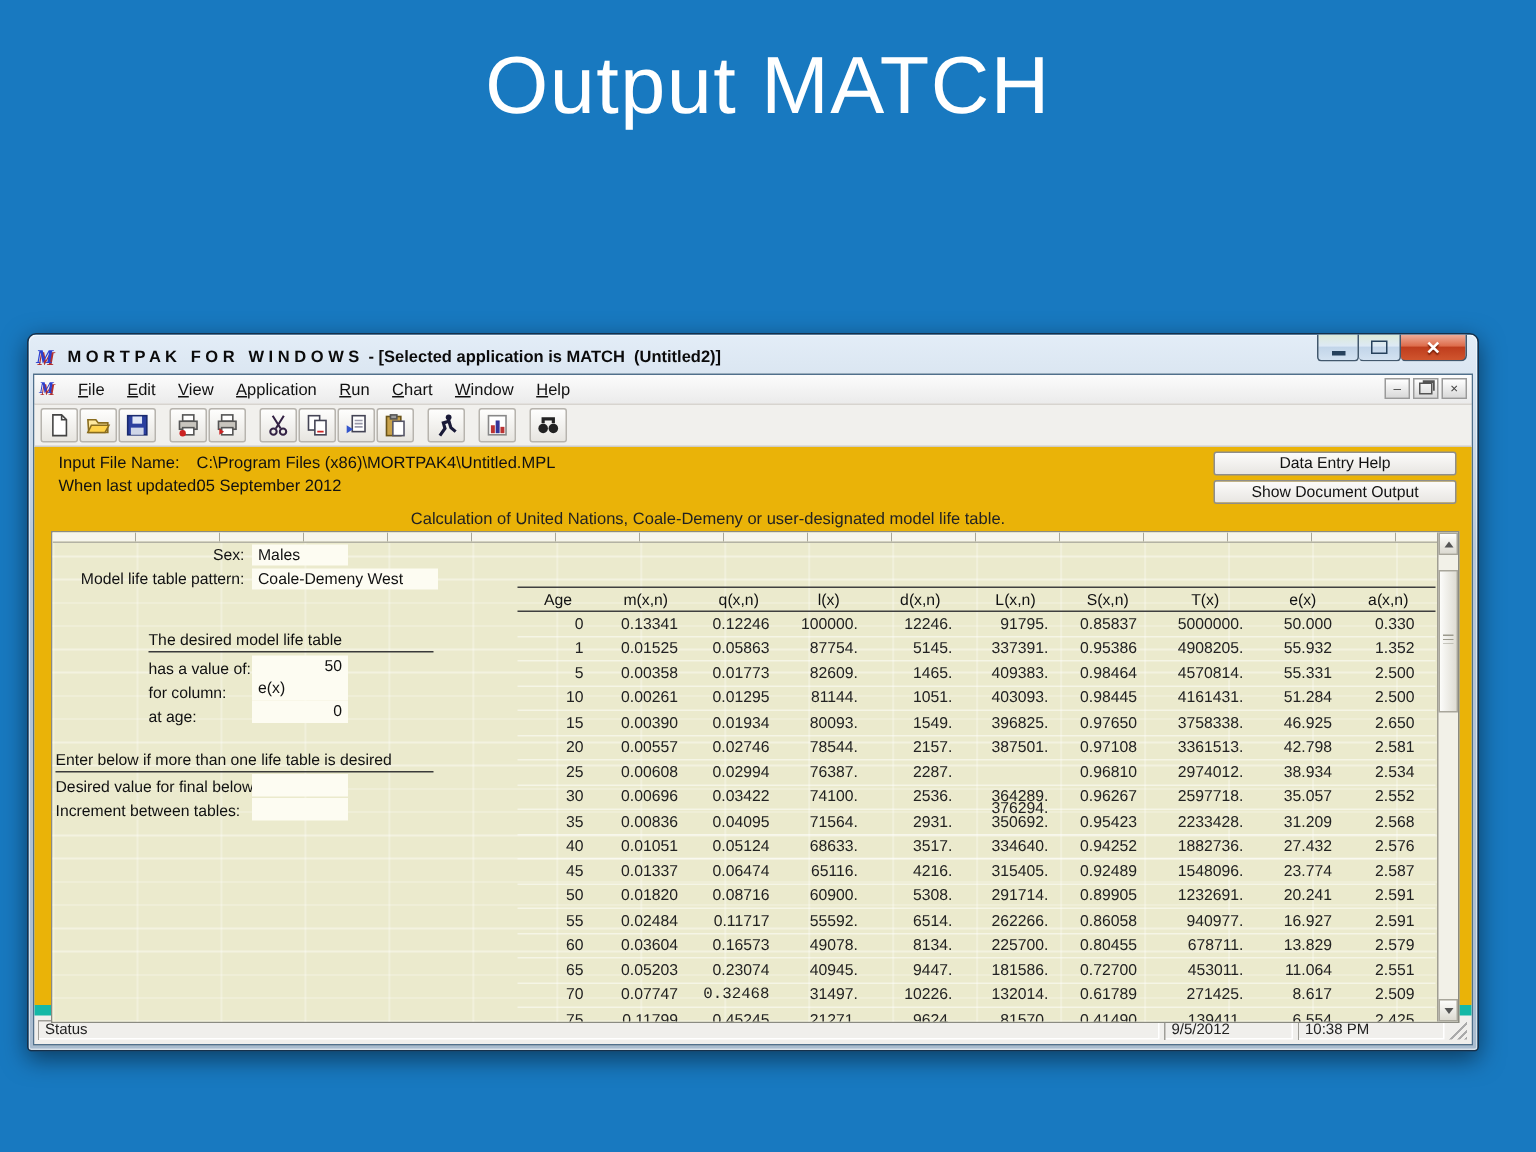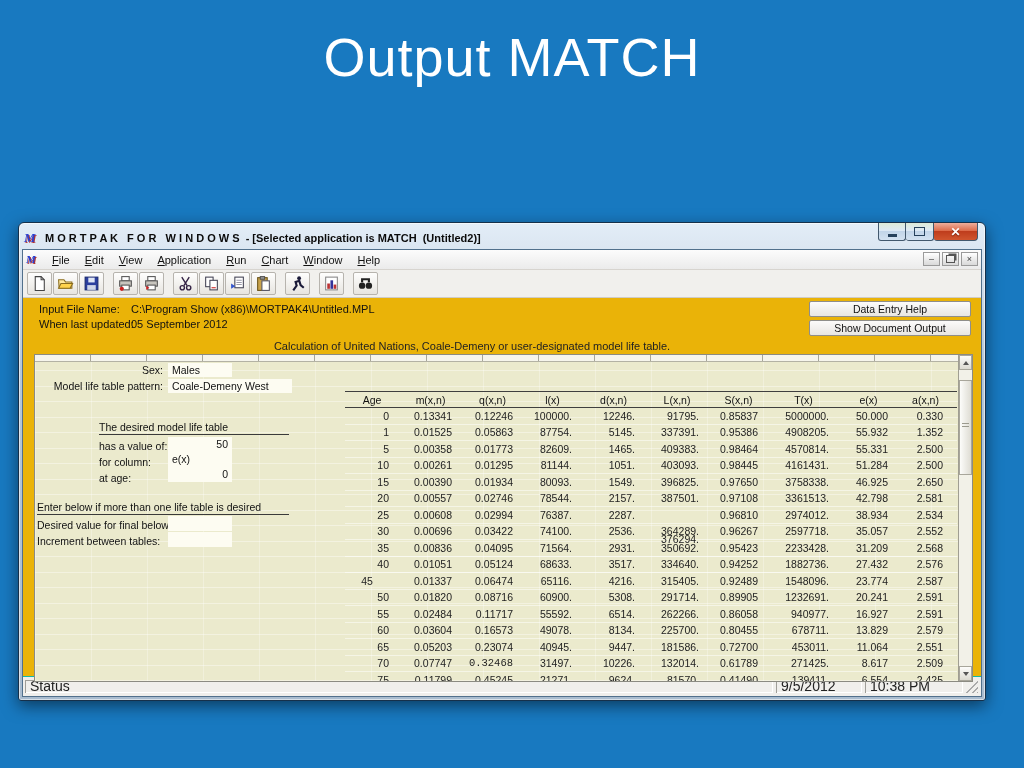--- a/index.html
+++ b/index.html
@@ -91,22 +91,22 @@
           background:linear-gradient(#fdfdfb,#dcdad1);display:flex;align-items:center;justify-content:center;}
   .sarrow.up{top:0;} .sarrow.down{bottom:0;}
   .tri-up{width:0;height:0;border-left:3px solid transparent;border-right:3px solid transparent;border-bottom:4px solid #555;}
   .tri-down{width:0;height:0;border-left:3px solid transparent;border-right:3px solid transparent;border-top:4px solid #555;}
   .sthumb{position:absolute;left:0;top:25px;width:13px;height:95px;box-sizing:border-box;border:1px solid #a8a69b;
           background:linear-gradient(90deg,#fcfcfa,#dedcd3);}
   .sthumb::after{content:"";position:absolute;left:2px;right:2px;top:42px;height:6px;
           background:repeating-linear-gradient(180deg,#9b9a8e 0 1px,transparent 1px 3px);}
 
   
-  .statusbar{height:17px;background:#f0efec;border-top:1px solid #14b8a6;display:flex;align-items:center;
-             padding:1px 3px 1px 2px;gap:3px;font-size:14px;color:#222;}
+  .statusbar{height:17px;background:#f0efec;border-top:7px solid #14b8a6;display:flex;align-items:center;
+             padding:1px 3px 1px 2px;gap:3px;font-size:10px;color:#222;}
   .spanel{height:13px;line-height:13px;box-shadow:inset 1px 1px 0 #9f9e98, inset -1px -1px 0 #ffffff;
           padding:0 5px;box-sizing:border-box;white-space:nowrap;overflow:hidden;}
   .spanel.status{flex:1;}
   .spanel.sdate{width:86px;}
   .spanel.stime{width:98px;}
   .grip{width:12px;height:12px;background:
         linear-gradient(135deg,transparent 0 50%,#aaa 50% 58%,transparent 58% 72%,#aaa 72% 80%,transparent 80% 92%,#aaa 92% 100%);}
 </style>
 </head>
 <body>
@@ -254,21 +254,21 @@
                 <circle cx="4.8" cy="10" r="3" fill="#222"></circle>
                 <circle cx="11.2" cy="10" r="3" fill="#222"></circle>
                 <path d="M4.8 6.8V4h6.4v2.8" stroke="#222" stroke-width="2" fill="none"></path>
               </svg>
             </span>
           </button>
         </div>
 
       <div class="workarea">
         <span class="ilabel" style="top:5px">Input File Name:</span>
-        <span class="ivalue" style="top:5px">C:\Program Show (x86)\MORTPAK4\Untitled.MPL</span>
+        <span class="ivalue" style="top:5px">C:\Program Files (x86)\MORTPAK4\Untitled.MPL</span>
         <span class="ilabel" style="top:20px">When last updated:</span>
         <span class="ivalue" style="top:20px">05 September 2012</span>
 
         <div class="side-buttons">
           <button class="sbtn">Data Entry Help</button>
           <button class="sbtn">Show Document Output</button>
         </div>
 
         <div class="caption-line">Calculation of United Nations, Coale-Demeny or user-designated model life table.</div>
 
@@ -429,21 +429,21 @@
                     <span class="td" style="width: 61px;">0.05124</span>
                     <span class="td" style="width: 59px;">68633.</span>
                     <span class="td" style="width: 63px;">3517.</span>
                     <span class="td" style="width: 64px;">334640.</span>
                     <span class="td" style="width: 59px;">0.94252</span>
                     <span class="td" style="width: 71px;">1882736.</span>
                     <span class="td" style="width: 59px;">27.432</span>
                     <span class="td" style="width: 55px;">2.576</span>
                   </div>
                   <div class="trow">
-                    <span class="td" style="width: 54px; text-align: center;">45</span>
+                    <span class="td" style="width: 54px;">45</span>
                     <span class="td" style="width: 63px;">0.01337</span>
                     <span class="td" style="width: 61px;">0.06474</span>
                     <span class="td" style="width: 59px;">65116.</span>
                     <span class="td" style="width: 63px;">4216.</span>
                     <span class="td" style="width: 64px;">315405.</span>
                     <span class="td" style="width: 59px;">0.92489</span>
                     <span class="td" style="width: 71px;">1548096.</span>
                     <span class="td" style="width: 59px;">23.774</span>
                     <span class="td" style="width: 55px;">2.587</span>
                   </div>

